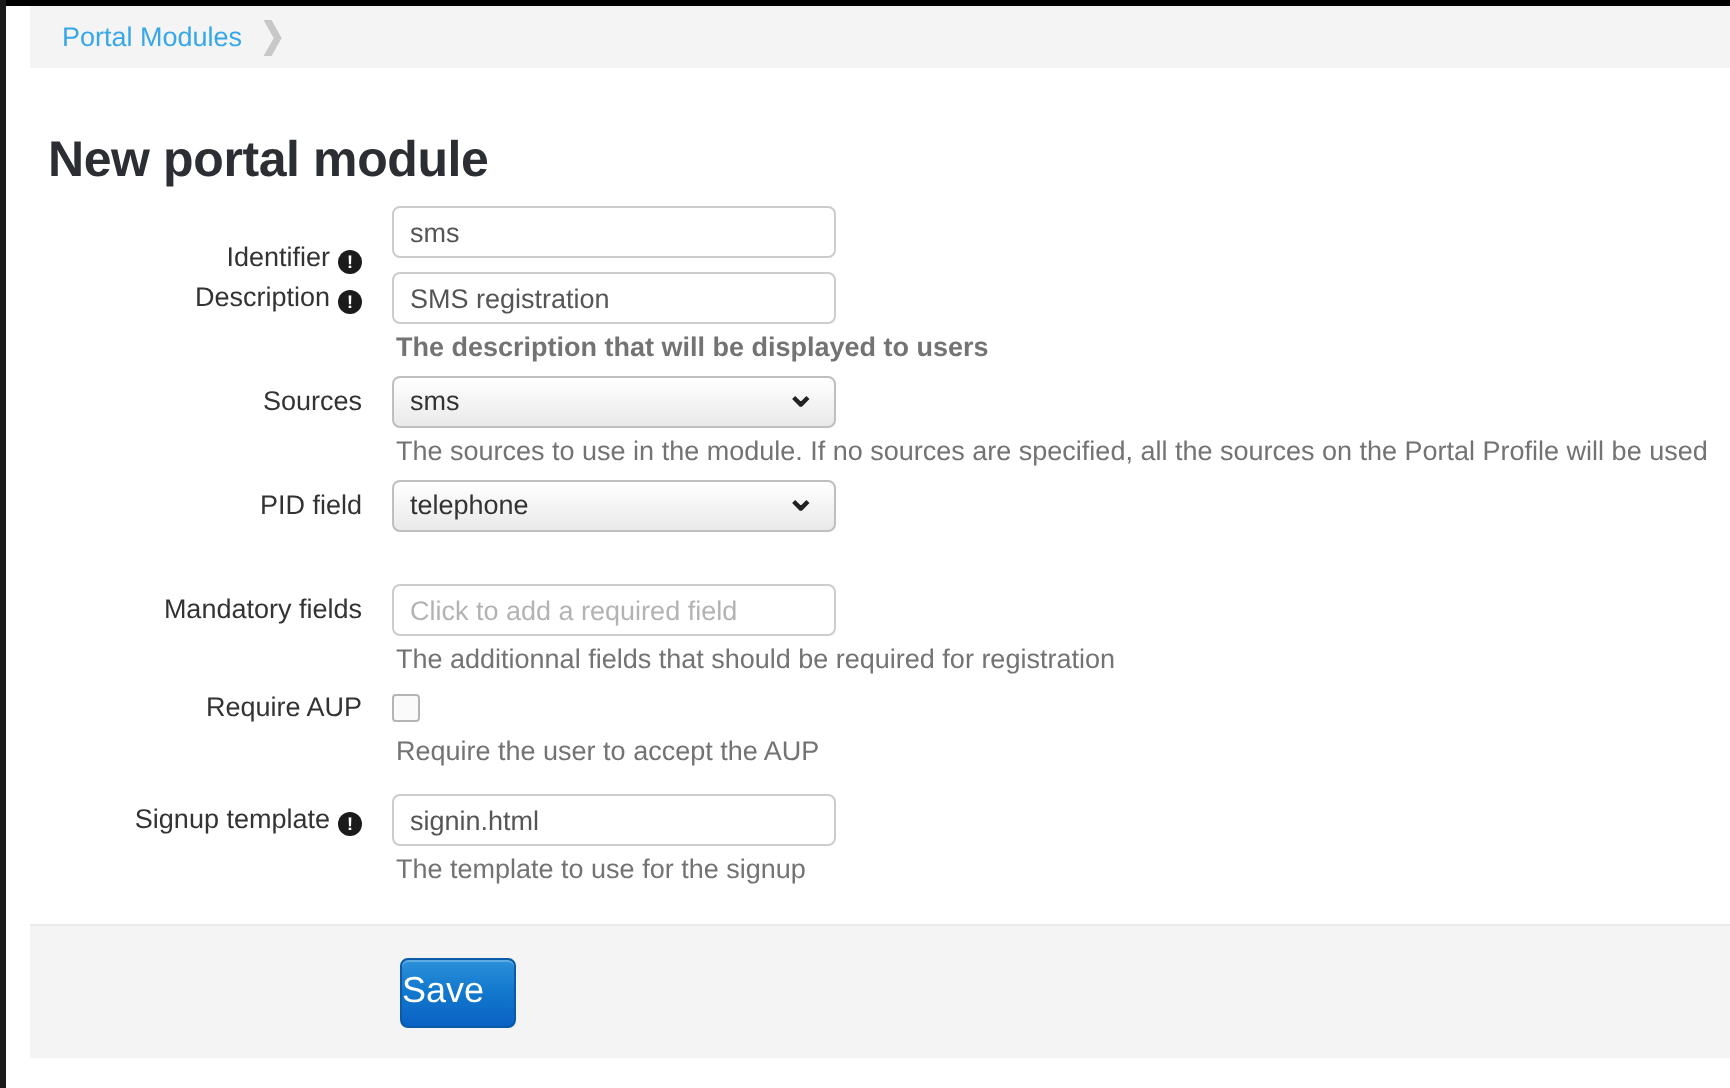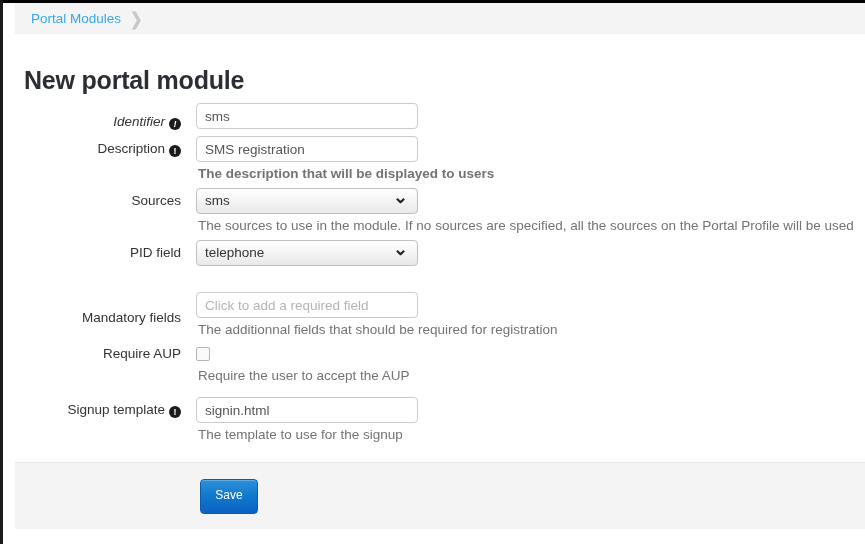--- a/index.html
+++ b/index.html
@@ -205,23 +205,23 @@
     position: absolute;
     left: 185px;
     top: 16px;
     width: 56px;
     height: 33px;
     border: 1px solid #0b5ba8;
     border-radius: 4px;
     background: linear-gradient(to bottom, #2c90da 0%, #1278cd 48%, #0a62c4 100%);
     color: #ffffff;
     font-family: "Liberation Sans", sans-serif;
-    font-size: 12px;
+    font-size: 18px;
     line-height: 31px;
-    text-align: center;
+    text-align: left;
     cursor: pointer;
     box-shadow: inset 0 1px 0 rgba(255,255,255,0.25);
   }
 </style>
 </head>
 <body>
 
 <div class="topbar"></div>
 <div class="leftrail"></div>
 
@@ -229,21 +229,21 @@
 
   <div class="breadcrumb-bar">
     <a class="breadcrumb-link">Portal Modules</a>
     <span class="breadcrumb-sep">❯</span>
   </div>
 
   <h1 class="page-title">New portal module</h1>
 
   <div class="form" id="form-root">
       <div class="form-row" style="position: absolute; left: 0px; top: 0px; width: 862px;">
-        <div class="form-label" style="top: 9px; font-style: italic;"><span>Identifier</span><span class="info-icon">!</span></div>
+        <div class="form-label" style="top: 16px;"><span>Identifier</span><span class="info-icon">!</span></div>
         <div class="field-wrap"><input type="text" class="text-input" value="sms" placeholder="" style=""></div>
       </div>
       <div class="form-row" style="position: absolute; left: 0px; top: 33px; width: 862px;">
         <div class="form-label" style="top: 3px;"><span>Description</span><span class="info-icon">!</span></div>
         <div class="field-wrap"><input type="text" class="text-input" value="SMS registration" placeholder="" style=""></div>
         <div class="help-text" style="top: 29px; font-weight: bold;">The description that will be displayed to users</div>
       </div>
       <div class="form-row" style="position: absolute; left: 0px; top: 85px; width: 862px;">
         <div class="form-label" style="top: 3px;"><span>Sources</span></div>
         <div class="field-wrap">
@@ -251,21 +251,21 @@
         </div>
         <div class="help-text" style="top: 29px;">The sources to use in the module. If no sources are specified, all the sources on the Portal Profile will be used</div>
       </div>
       <div class="form-row" style="position: absolute; left: 0px; top: 137px; width: 862px;">
         <div class="form-label" style="top: 3px;"><span>PID field</span></div>
         <div class="field-wrap">
           <div class="select-box"><span>telephone</span><span class="select-arrow" style="font-size: 18px; line-height: 16px;">⌄</span></div>
         </div>
       </div>
       <div class="form-row" style="position: absolute; left: 0px; top: 189px; width: 862px;">
-        <div class="form-label" style="top: 16px;"><span>Mandatory fields</span></div>
+        <div class="form-label" style="top: 3px;"><span>Mandatory fields</span></div>
         <div class="field-wrap"><input type="text" class="text-input" value="" placeholder="Click to add a required field" style=""></div>
         <div class="help-text" style="top: 29px;">The additionnal fields that should be required for registration</div>
       </div>
       <div class="form-row" style="position: absolute; left: 0px; top: 240px; width: 862px;">
         <div class="form-label" style="top: 1px;"><span>Require AUP</span></div>
         <div class="field-wrap">
           <div class="checkbox-box"></div>
         </div>
         <div class="help-text" style="top: 24px;">Require the user to accept the AUP</div>
       </div>

